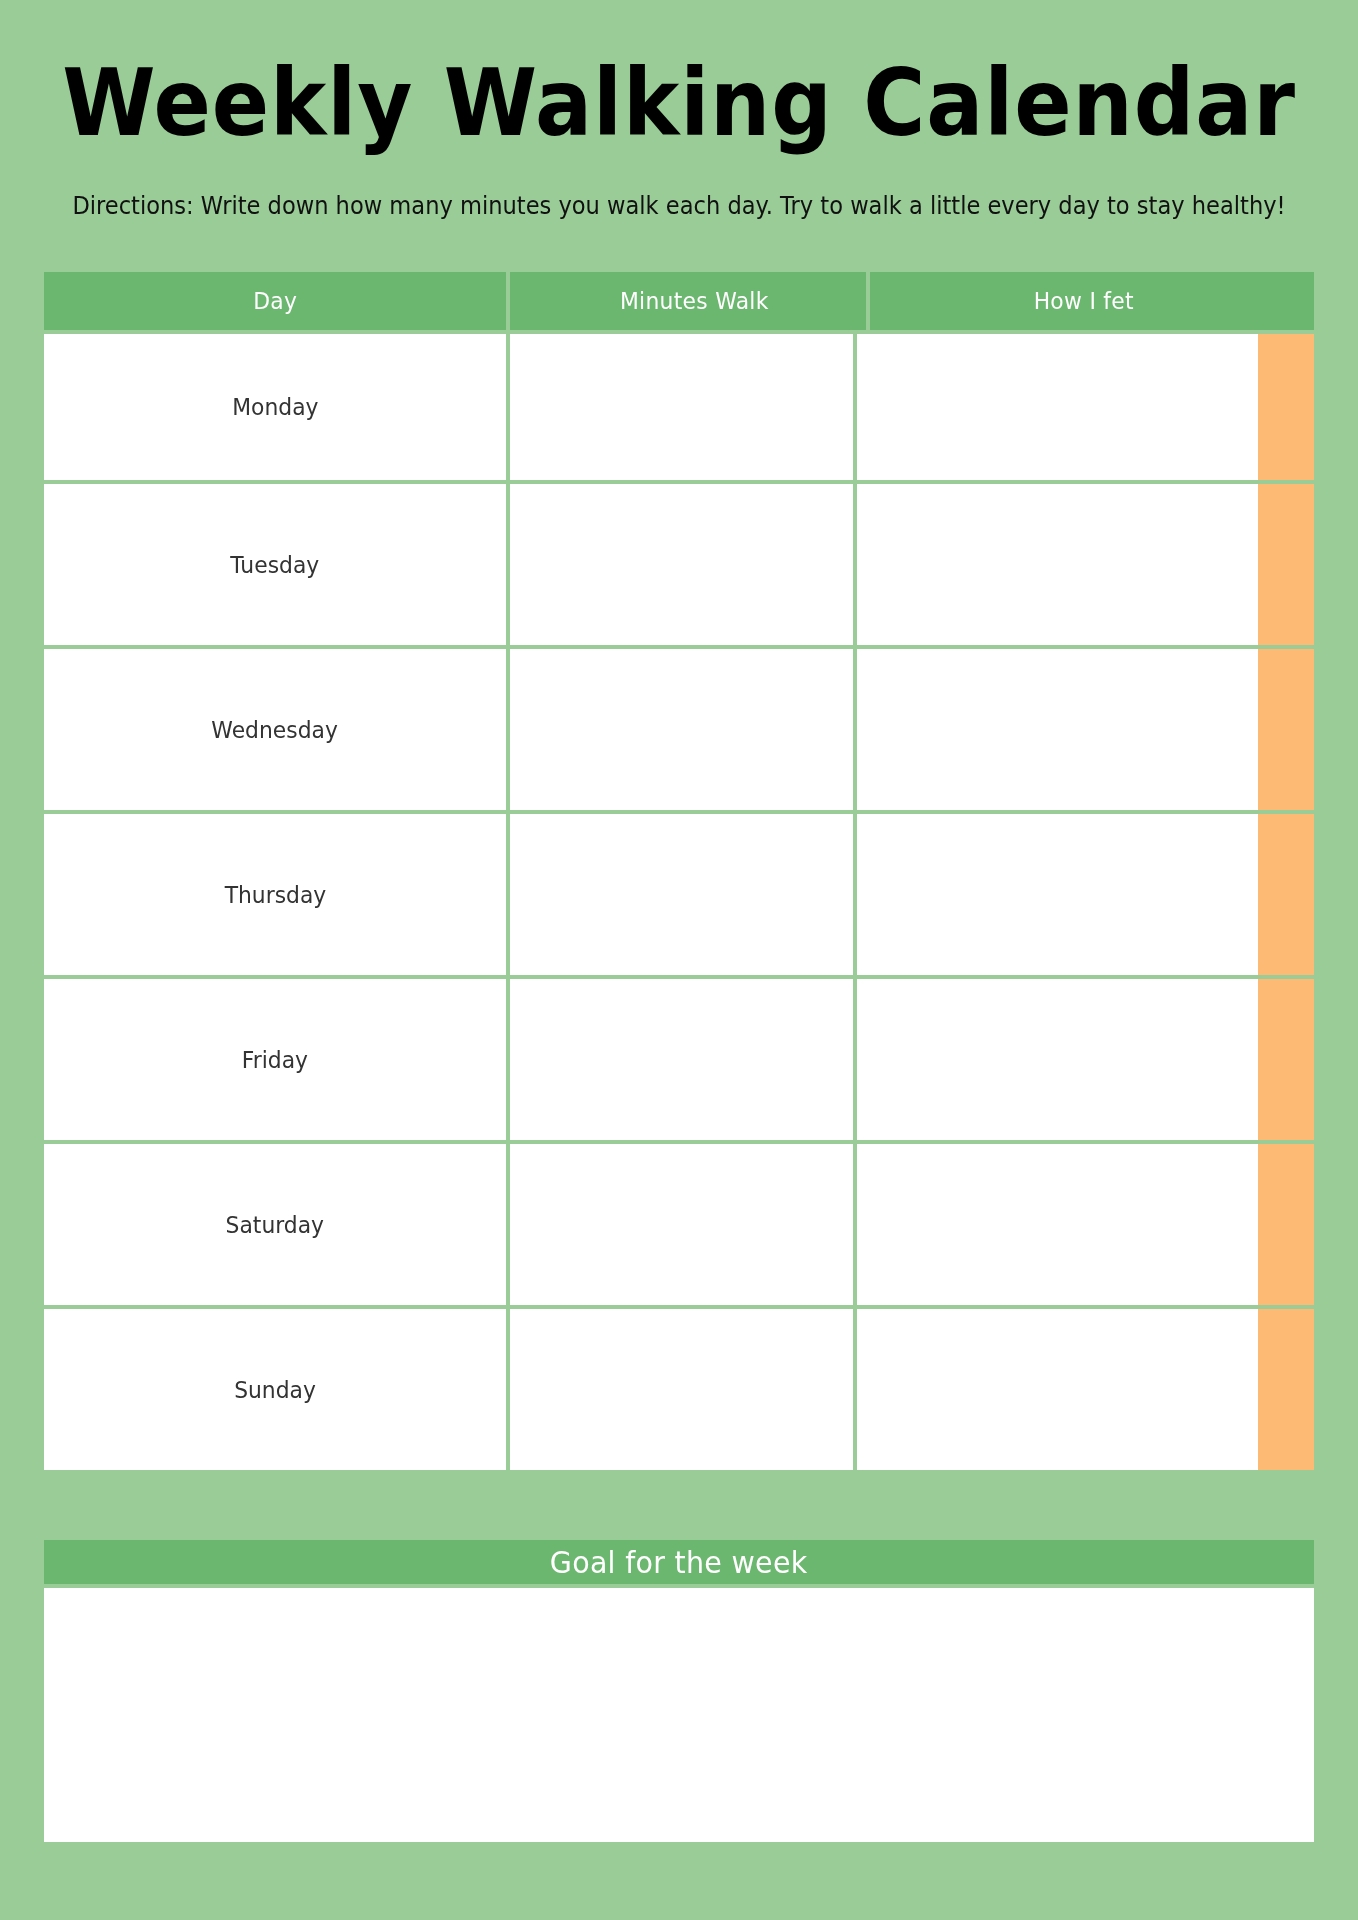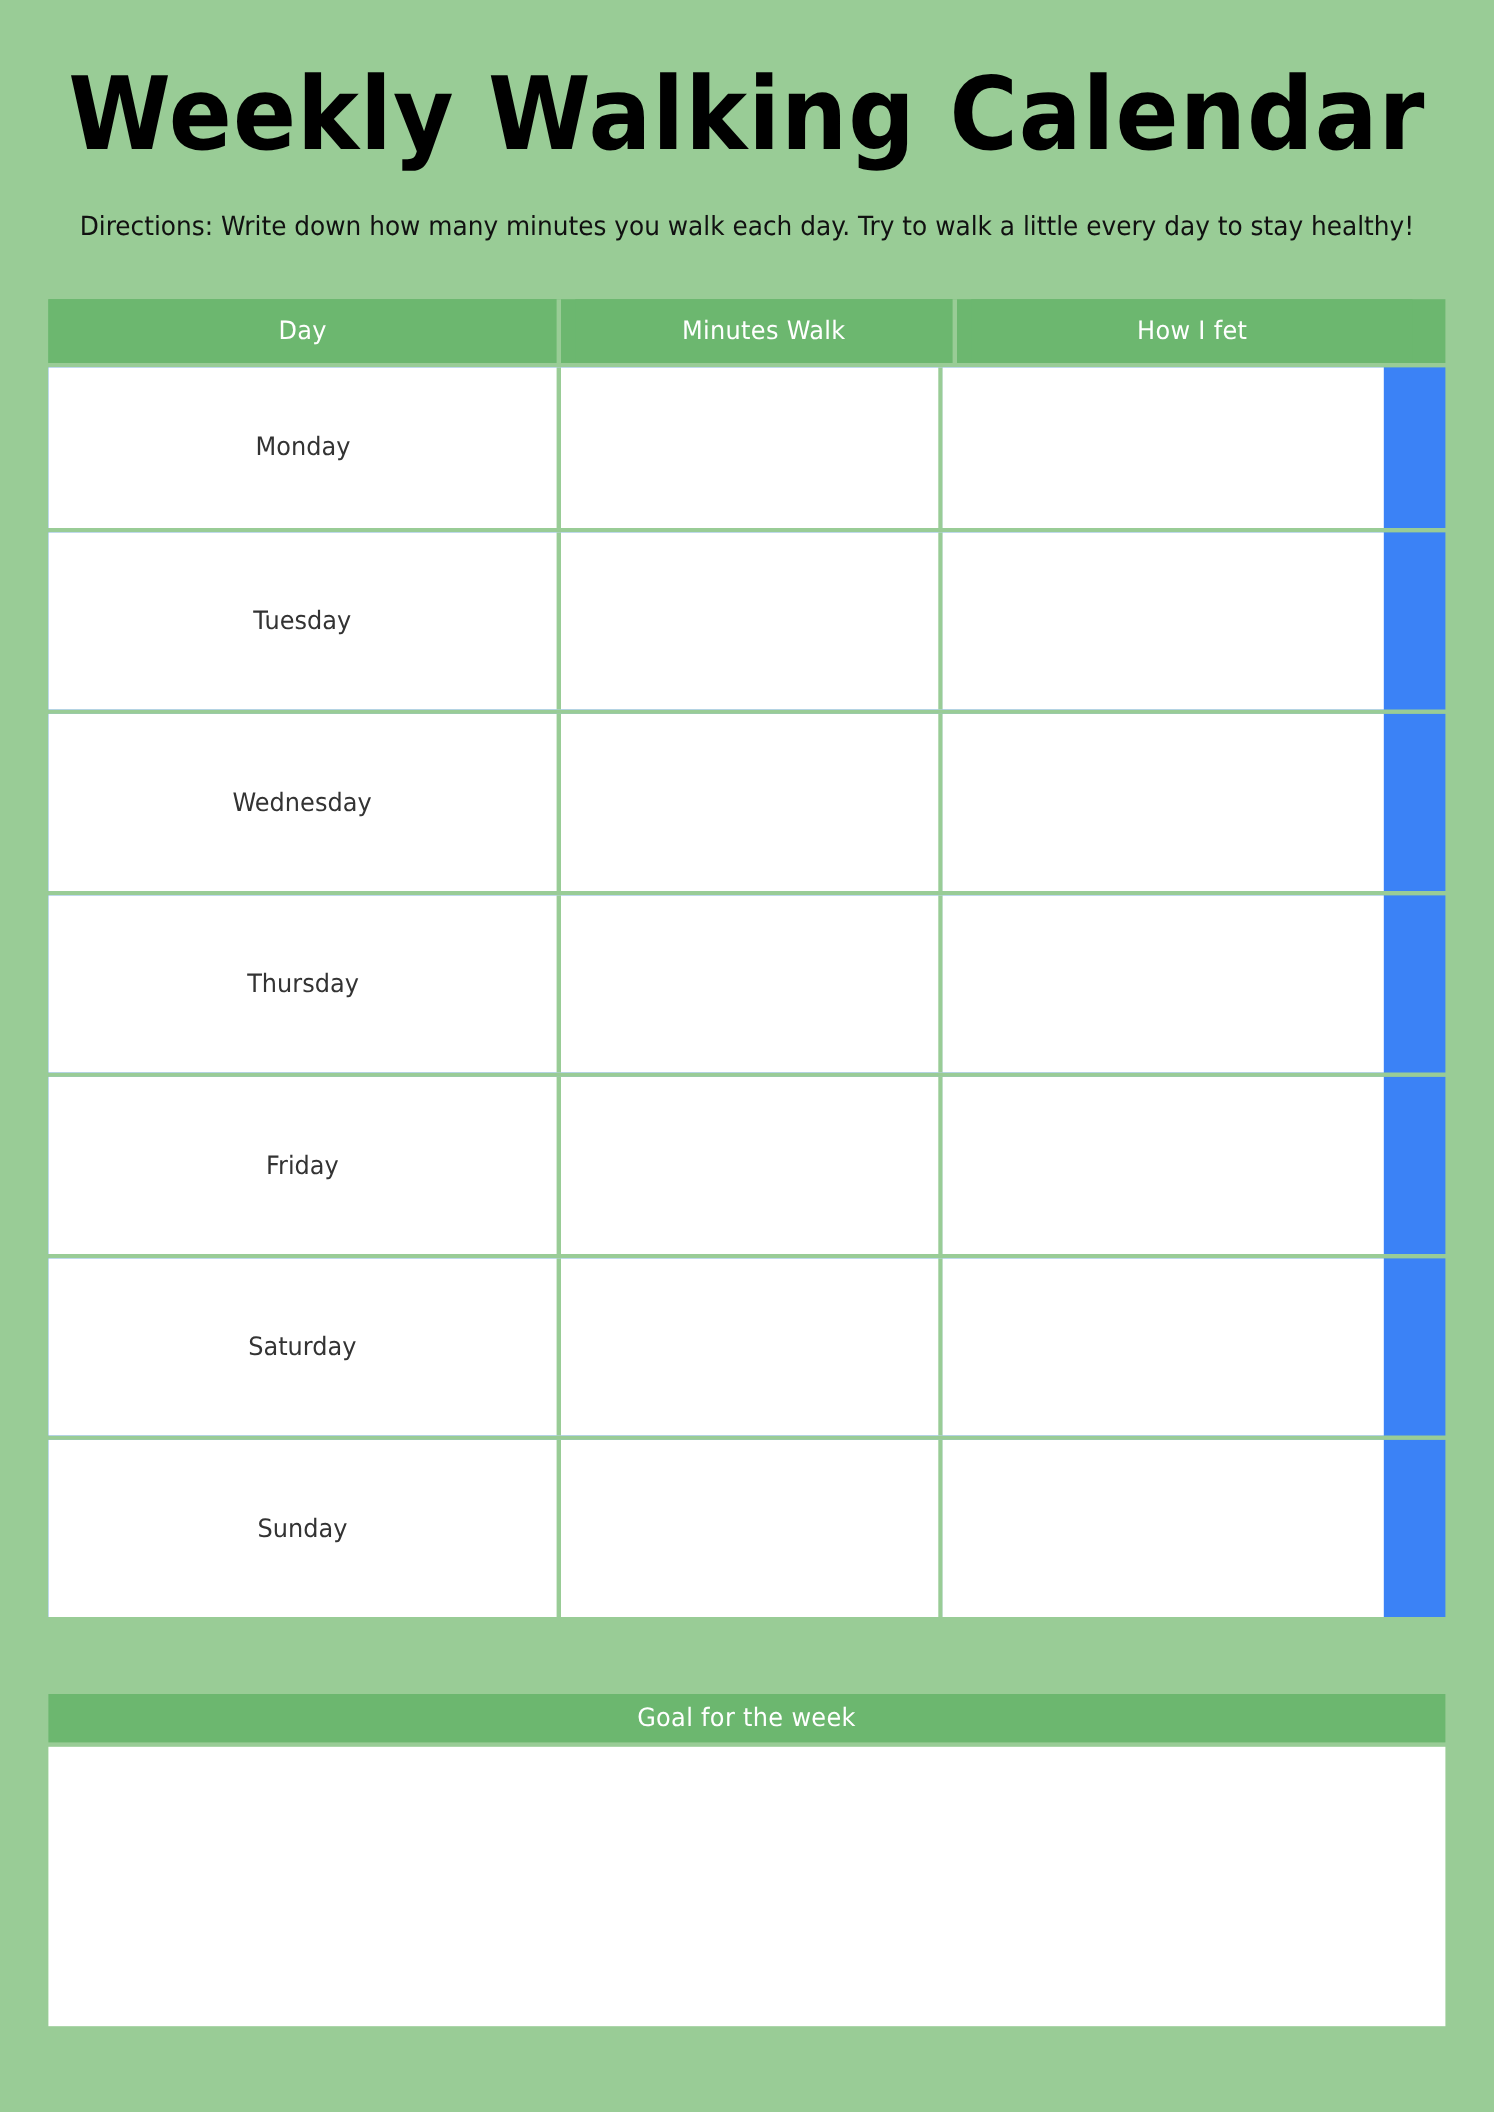--- a/index.html
+++ b/index.html
@@ -96,21 +96,21 @@
 
   .table-body {
     width: 100%;
     background: #99cc96;
     padding-top: 4px;
   }
 
   .row {
     display: flex;
     width: 100%;
-    background: #3b82f6;
+    background: #fdba74;
     margin-bottom: 4px;
   }
   .row:last-child { margin-bottom: 12px; }
 
   .row-tall { height: 146px; }
   .row-std  { height: 161px; }
 
   .cell {
     background: #ffffff;
     height: 100%;
@@ -136,21 +136,21 @@
 
   .goal-header {
     width: 100%;
     height: 44px;
     background: #6cb76f;
     display: flex;
     align-items: center;
     justify-content: center;
     color: #ffffff;
     font-family: "DejaVu Sans", sans-serif;
-    font-size: 23px;
+    font-size: 30px;
     letter-spacing: 0.3px;
   }
   .goal-header-inner { transform: scaleX(0.95); display: inline-block; }
 
   .goal-box {
     width: 100%;
     height: 254px;
     background: #ffffff;
     margin-top: 4px;
   }

